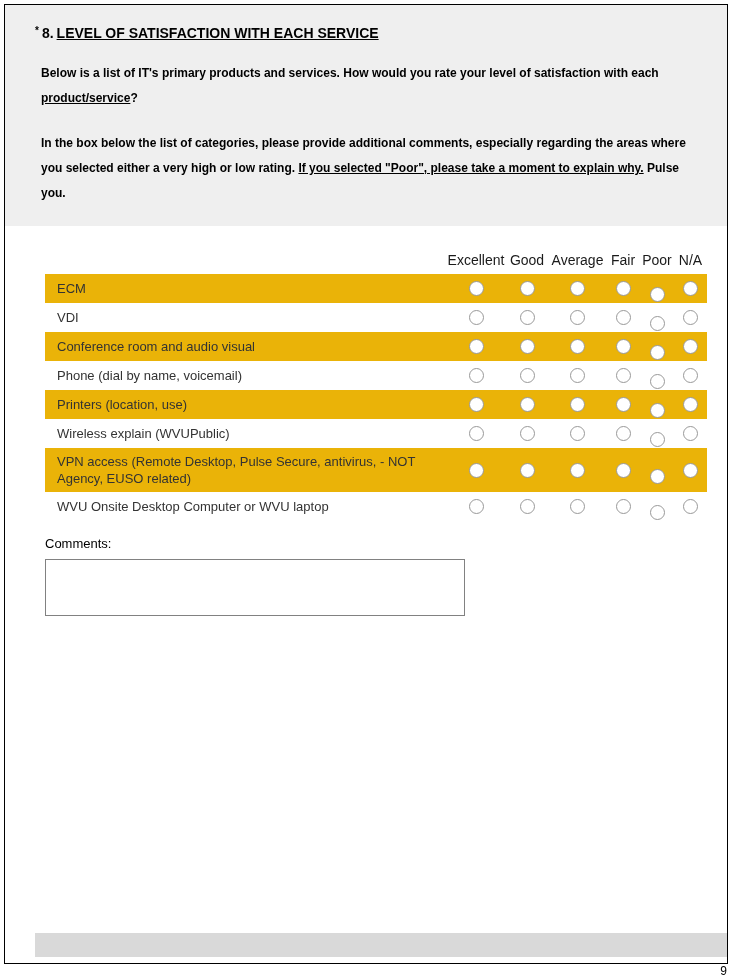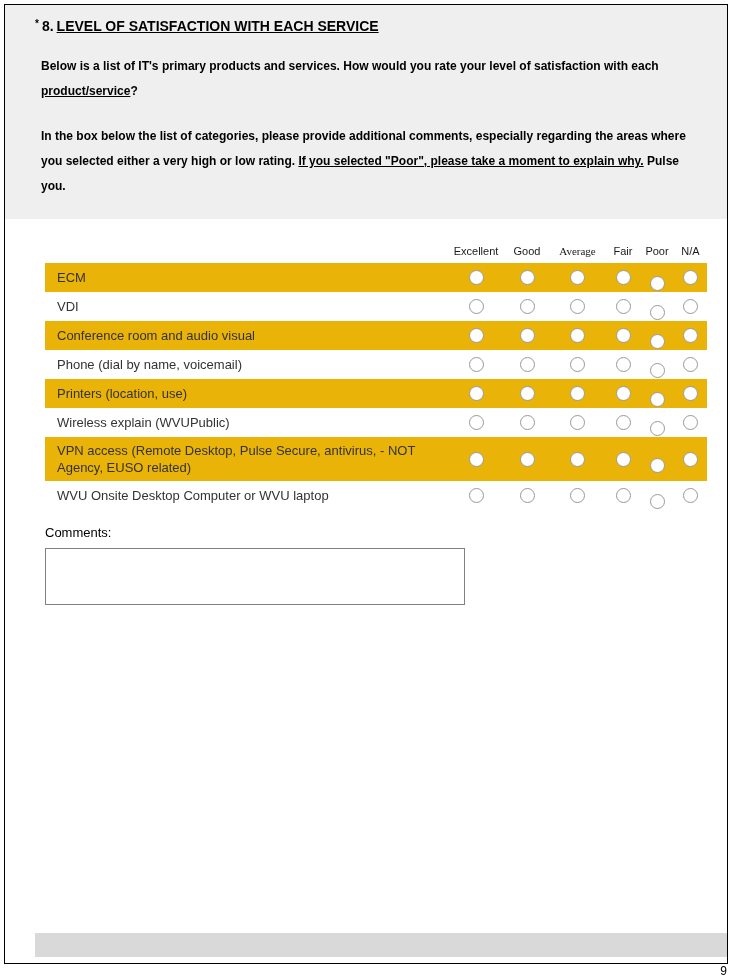--- a/index.html
+++ b/index.html
@@ -26,20 +26,21 @@
 
   
   .qpanel {
     background: #efefef;
     padding: 13px 26px 20px 30px;
   }
   .title-line {
     font-size: 14px;
     font-weight: bold;
     color: #000000;
+    margin-top: 7px;
   }
   .req {
     font-size: 10px;
     vertical-align: 4px;
     margin-right: 3px;
   }
   .qnum { margin-right: 3px; }
   .qtitle { text-decoration: underline; }
 
   .intro {
@@ -54,30 +55,30 @@
 
   
   .matrix { margin: 10px 20px 0 40px; }
 
   .mhead {
     display: flex;
     align-items: flex-end;
     padding: 4px 0 6px 0;
   }
   .mhead .hcell {
-    font-size: 11px;
+    font-size: 14px;
     color: #1a1a1a;
     text-align: center;
     white-space: nowrap;
   }
   .mlabel { flex: 1; }
 
   .c0 { width: 58px; }
   .c1 { width: 44px; }
-  .c2 { width: 57px; font-family: Liberation Serif, serif; }
+  .c2 { width: 57px; }
   .c3 { width: 34px; }
   .c4 { width: 34px; margin-top: 12px; }
   .c5 { width: 33px; }
 
   .mrow {
     display: flex;
     align-items: center;
     min-height: 29px;
   }
   .mrow.stripe { background: #eab308; }

